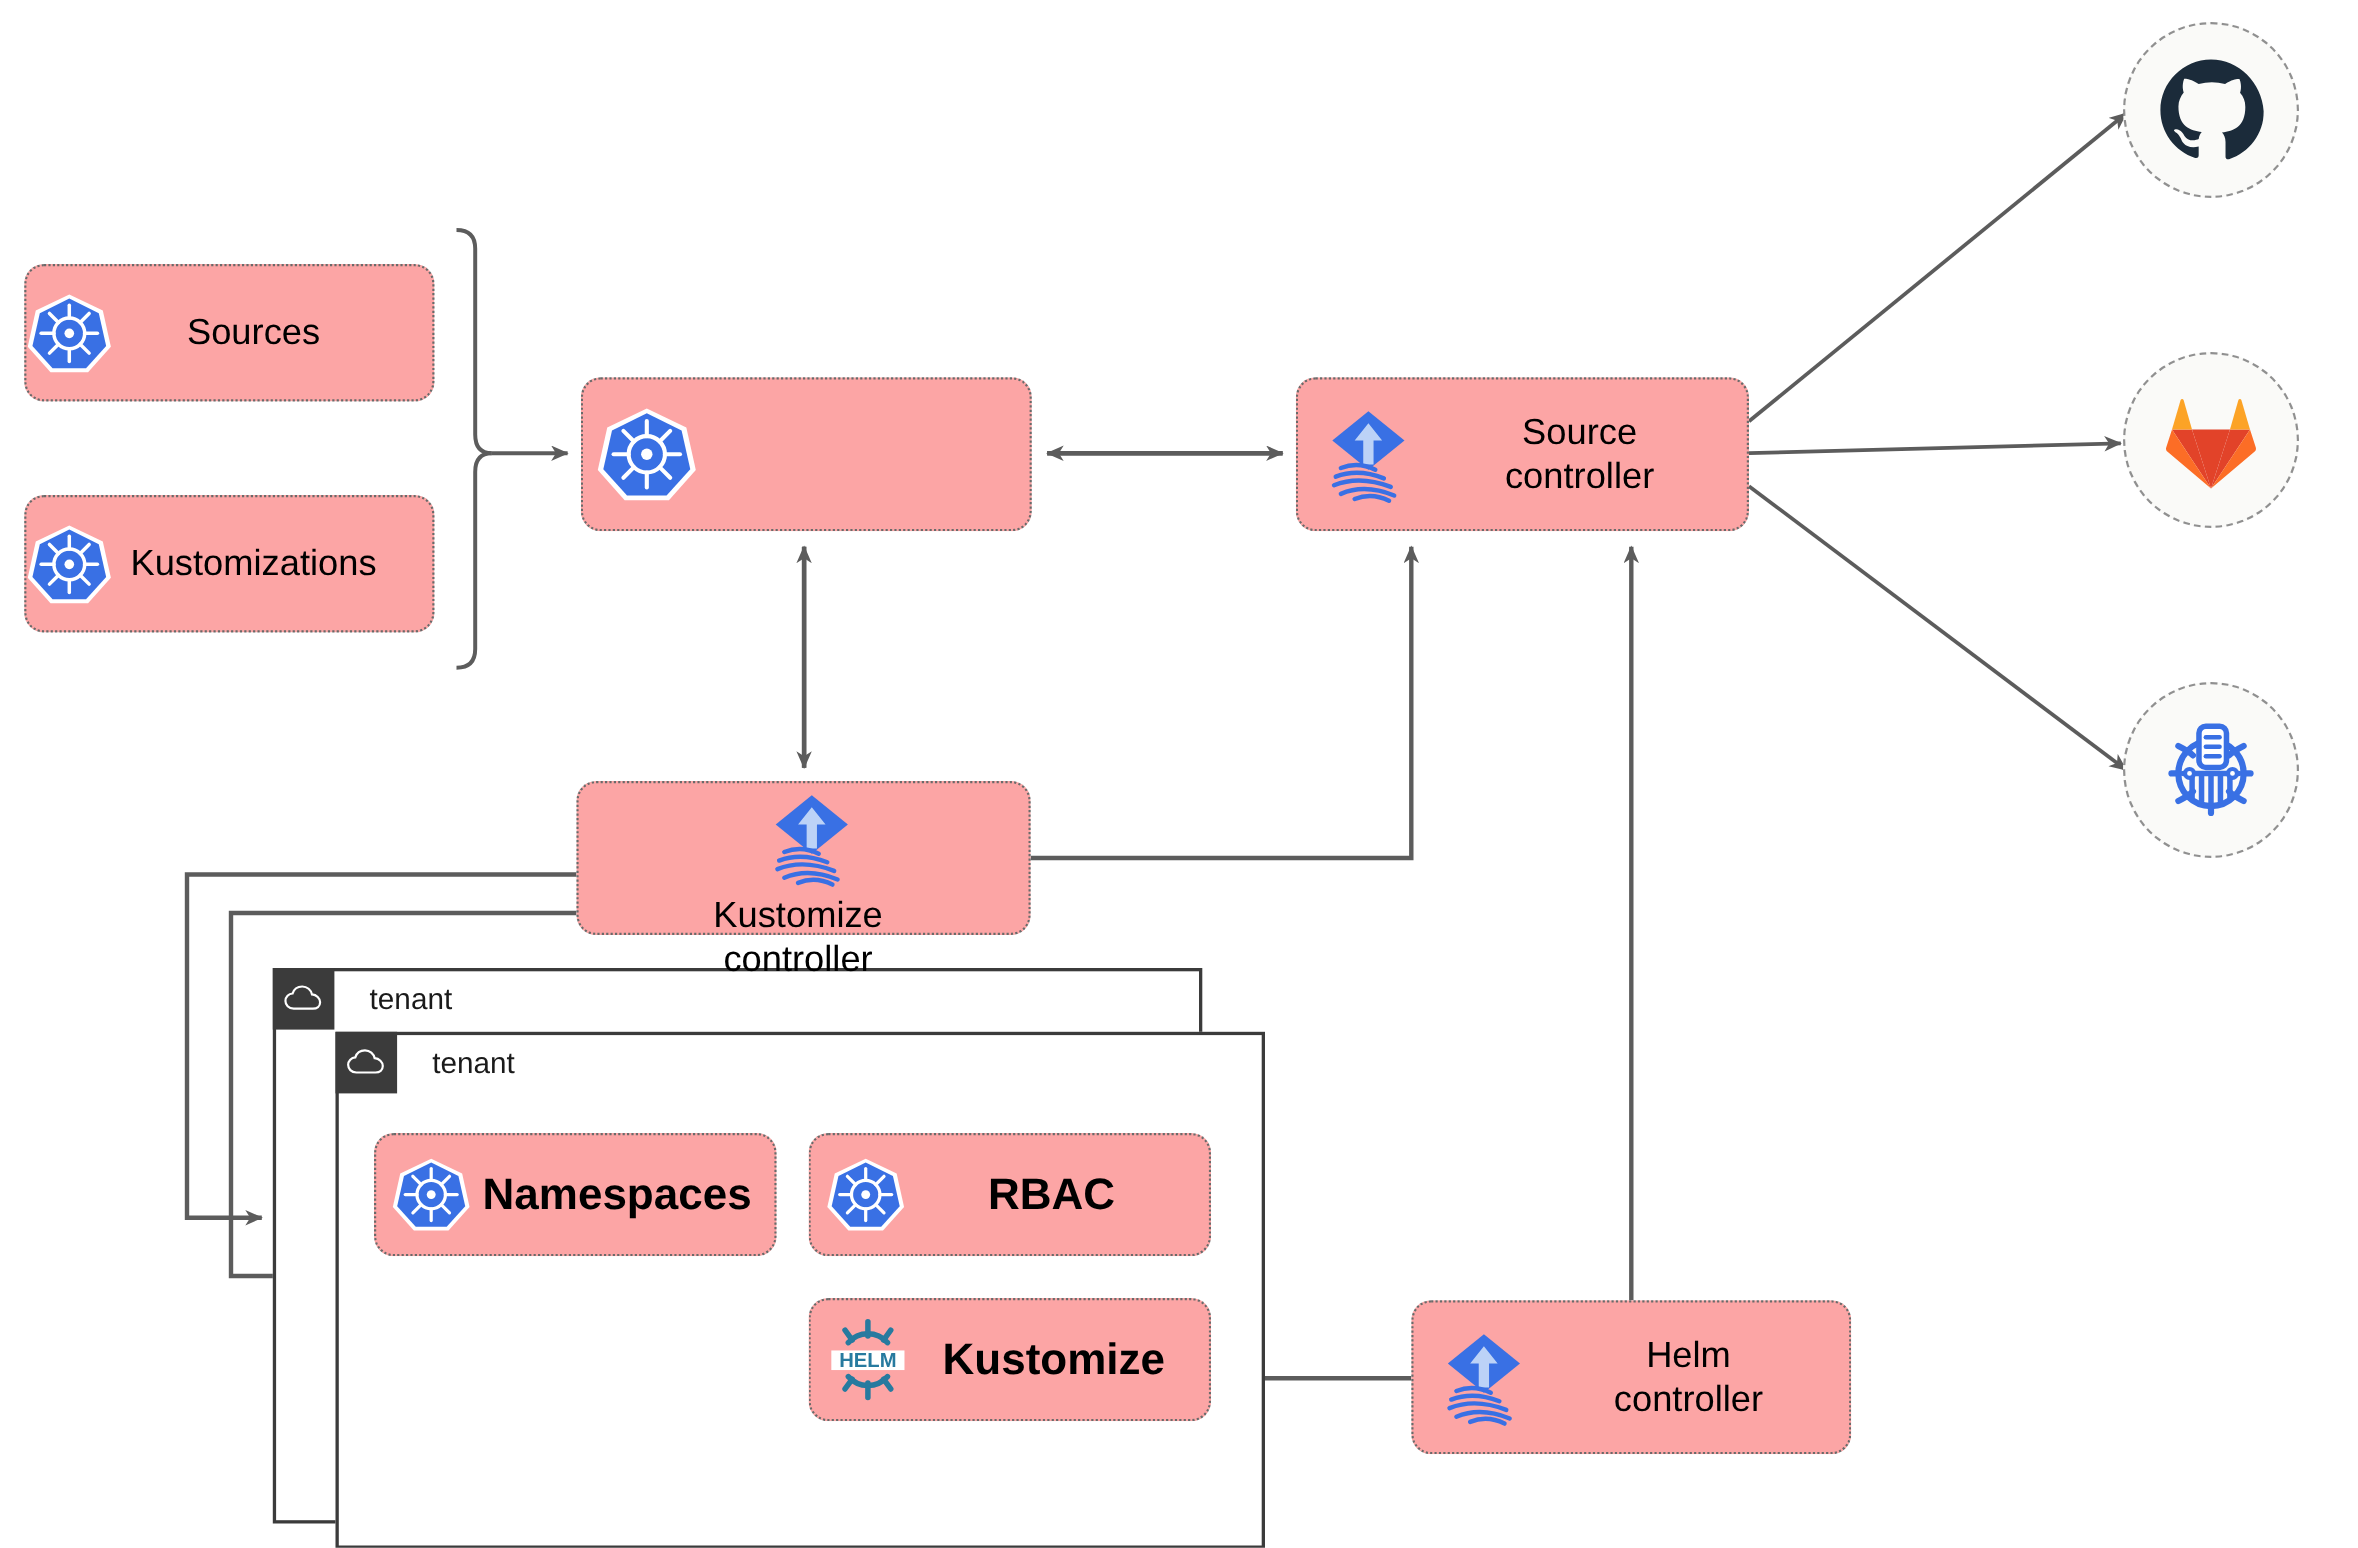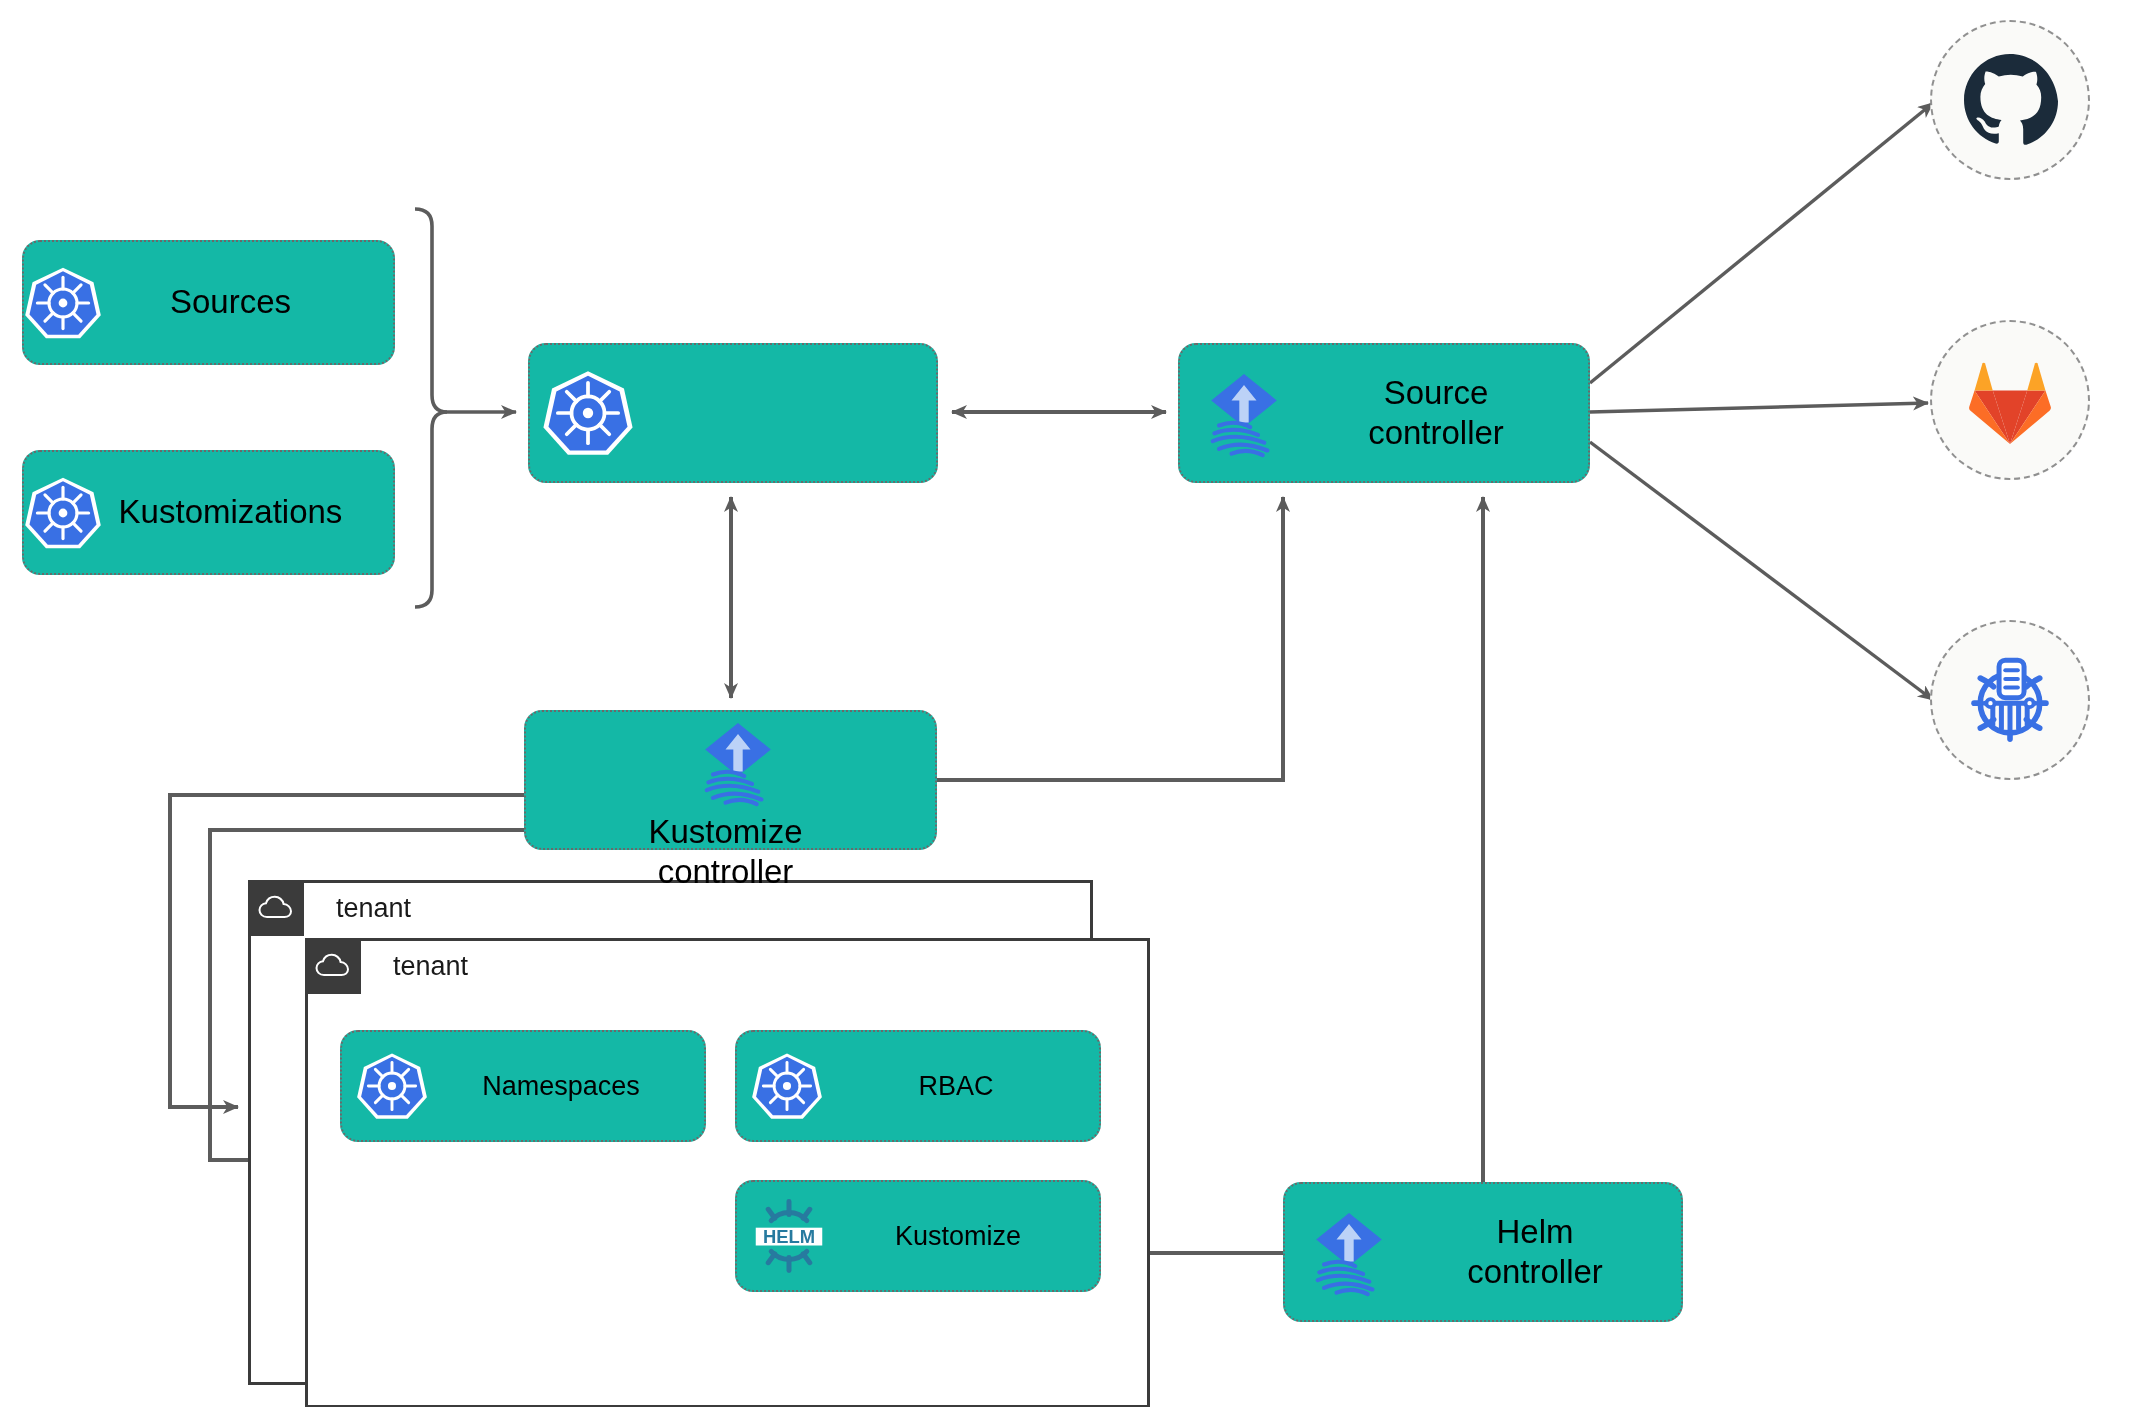--- a/index.html
+++ b/index.html
@@ -26,21 +26,21 @@
     left: 0; top: 0;
     width: 2144px;
     height: 1407px;
     z-index: 1;
     pointer-events: none;
   }
   
   .node {
     position: absolute;
     box-sizing: border-box;
-    background: #14b8a6;
+    background: #fca5a5;
     border: 2px dotted #6a6a6a;
     border-radius: 18px;
     display: flex;
     flex-direction: row;
     align-items: center;
     z-index: 3;
   }
   .node .ico {
     flex: 0 0 auto;
     display: flex;
@@ -65,21 +65,21 @@
   #node-kustomize-ctrl { left: 524px;  top: 710px;  width: 413px; height: 140px; flex-direction: column; }
   #node-helm-ctrl      { left: 1283px; top: 1182px; width: 400px; height: 140px; }
 
   #node-sources .lbl, #node-kustomizations .lbl { padding-right: 34px; }
 
   
   #chip-namespaces { left: 340px; top: 1030px; width: 366px; height: 112px; }
   #chip-rbac       { left: 735px; top: 1030px; width: 366px; height: 112px; }
   #chip-crds       { left: 340px; top: 1180px; width: 366px; height: 112px; }
   #chip-releases   { left: 735px; top: 1180px; width: 366px; height: 112px; }
-  .chip .lbl { font-size: 27px; }
+  .chip .lbl { font-size: 40px; font-weight: bold; }
 
   
   .tenant {
     position: absolute;
     box-sizing: border-box;
     background: #ffffff;
     border: 3px solid #3b3b3b;
     z-index: 2;
   }
   #tenant-back  { left: 248px; top: 880px;  width: 845px; height: 505px; }

